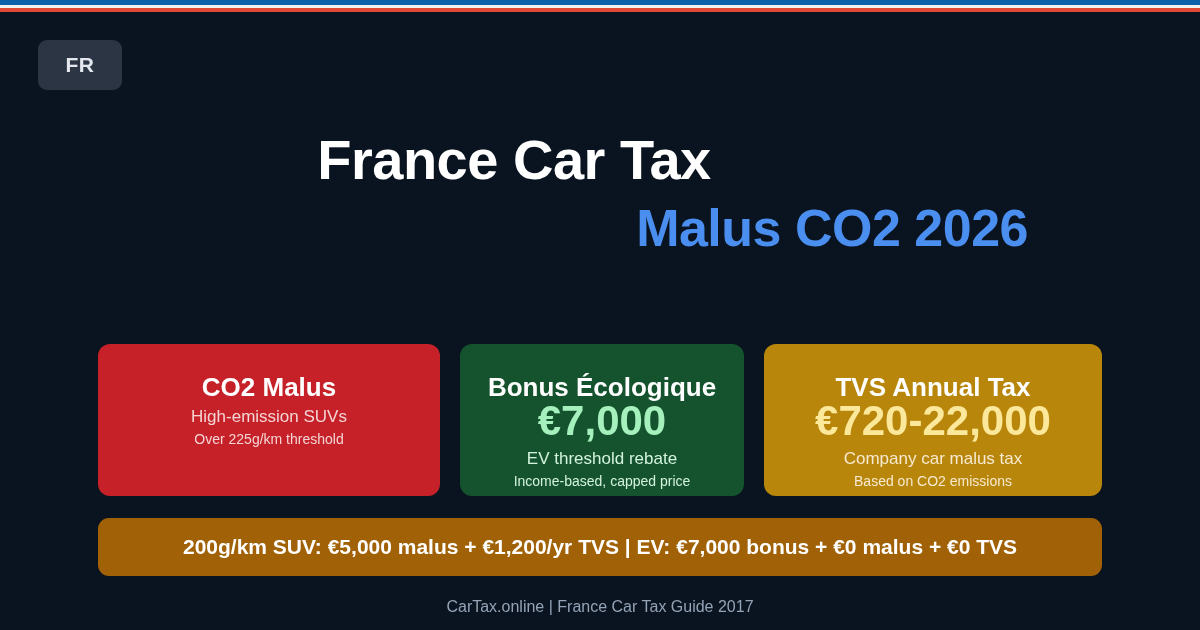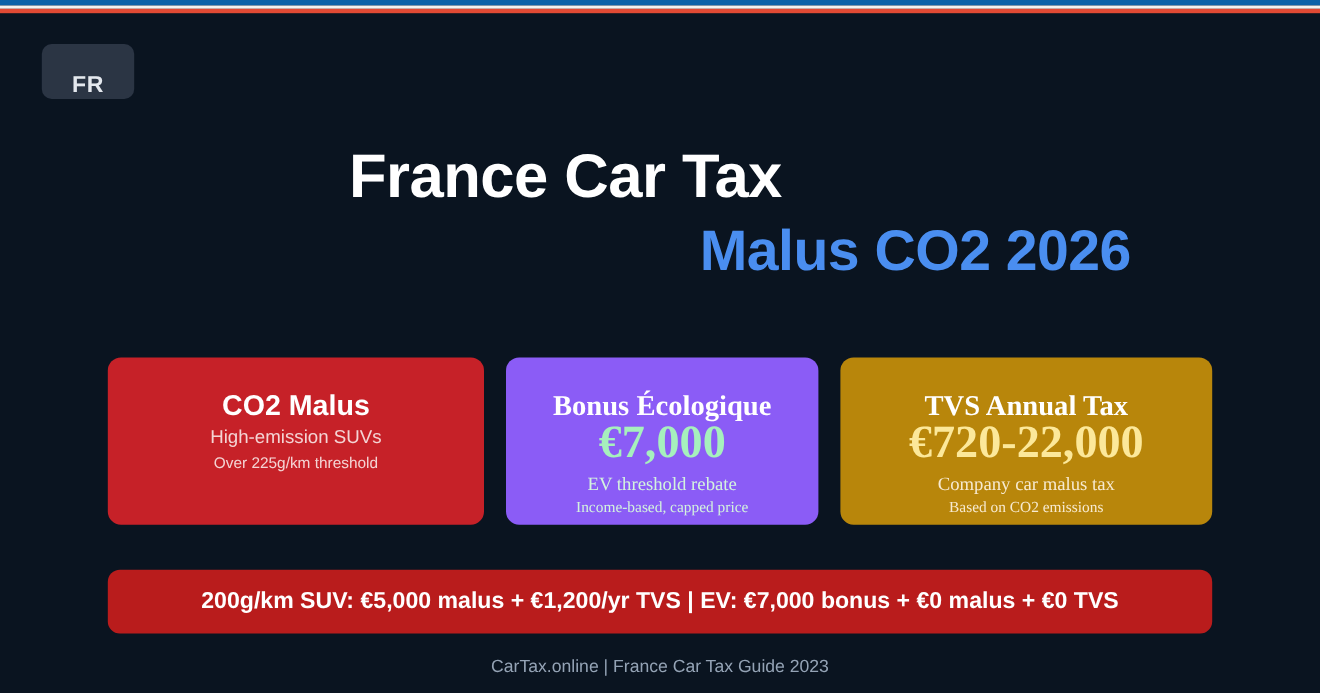--- a/index.html
+++ b/index.html
@@ -26,21 +26,21 @@
   .band-blue  { top:0px; height:5px; background:#0b62a8; }
   .band-white { top:5px; height:3px; background:#f2f2ef; }
   .band-red   { top:8px; height:4px; background:#e04a34; }
 
   
   .fr-badge {
     position:absolute; left:38px; top:40px;
     width:84px; height:50px;
     background:#2b3544;
     border-radius:9px;
-    display:flex; align-items:flex-end; justify-content:center;
+    display:flex; align-items:center; justify-content:center;
     color:#e4e8ee;
     font-size:21px; font-weight:bold;
     letter-spacing:0.5px;
   }
 
   
   .title-block { position:absolute; left:0; top:132px; width:1028px; text-align:center; }
   .title-main {
     font-size:56px; font-weight:bold; color:#ffffff;
     line-height:1.0; letter-spacing:-0.5px;
@@ -50,36 +50,36 @@
     font-size:52px; font-weight:bold; color:#4a8ef0;
     line-height:1.0; letter-spacing:-0.5px;text-align:right;
   }
   .tagline {
     position:absolute; left:0; top:280px; width:1200px; text-align:center;
     font-size:25px; color:#aebac9; font-weight:normal;
   }
 
   
   .cards {
-    position:absolute; left:98px; top:325px;
+    position:absolute; left:98px; top:344px;
     width:1004px; height:152px;
     display:flex; gap:20px; align-items:stretch;
   }
   .card {
     border-radius:12px;
     position:relative;
     overflow:hidden;
     display:flex; flex-direction:column;
     align-items:center; justify-content:flex-start;
     padding-top:30px;
     text-align:center;
   }
   .card-red  { flex:0 0 342px; background:#c62128; }
-  .card-green{ flex:0 0 284px; background:#8b5cf6;font-family:Liberation Serif, serif; }
-  .card-gold { flex:0 0 338px; background:#b8860b;font-family:Liberation Serif, serif; }
+  .card-green{ flex:0 0 284px; background:#14532d; }
+  .card-gold { flex:0 0 338px; background:#b8860b; }
 
   .card-label {
     font-size:26px; font-weight:bold; color:#ffffff;
     line-height:1.05; white-space:nowrap;
   }
   .card-value {
     font-size:42px; font-weight:bold; line-height:1.05;
     margin-top:-2px; white-space:nowrap;
   }
   .card-red   .card-value { color:#f9b4b4; }
@@ -93,21 +93,21 @@
     font-size:14px; line-height:1.2; margin-top:3px; white-space:nowrap;
   }
   .card-red   .card-note1, .card-red   .card-note2 { color:#f4d4d4; }
   .card-green .card-note1, .card-green .card-note2 { color:#d3f3de; }
   .card-gold  .card-note1, .card-gold  .card-note2 { color:#f7ead0; }
 
   
   .banner {
     position:absolute; left:98px; top:518px;
     width:1004px; height:58px;
-    background:#b91c1c;
+    background:#a16207;
     border-radius:11px;
     display:flex; align-items:center; justify-content:center;
     color:#ffffff; font-size:21px; font-weight:bold;
     white-space:nowrap;
   }
 
   
   .footer {
     position:absolute; left:0; top:598px; width:1200px;
     text-align:center;
@@ -157,16 +157,16 @@
       <div class="card-note2">Based on CO2 emissions</div>
     </div>
 
   </div>
 
   <div class="banner">
     <span>200g/km SUV: €5,000 malus + €1,200/yr TVS | EV: €7,000 bonus + €0 malus + €0 TVS</span>
   </div>
 
   <div class="footer">
-    <span>CarTax.online | France Car Tax Guide 2023</span>
+    <span>CarTax.online | France Car Tax Guide 2017</span>
   </div>
 
 </div>
 
 </body></html>

